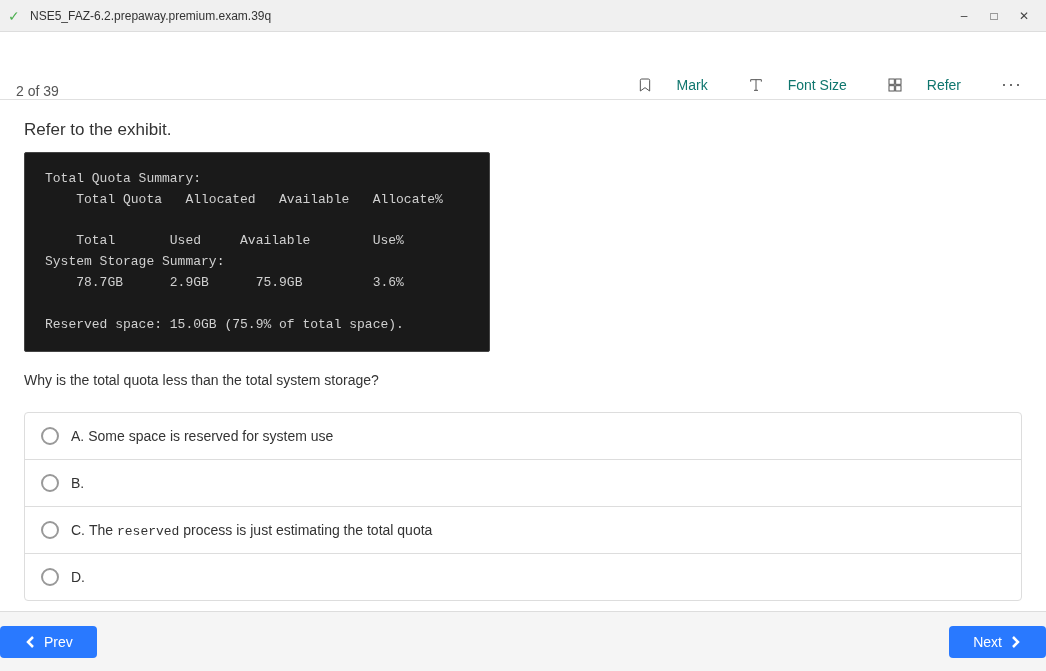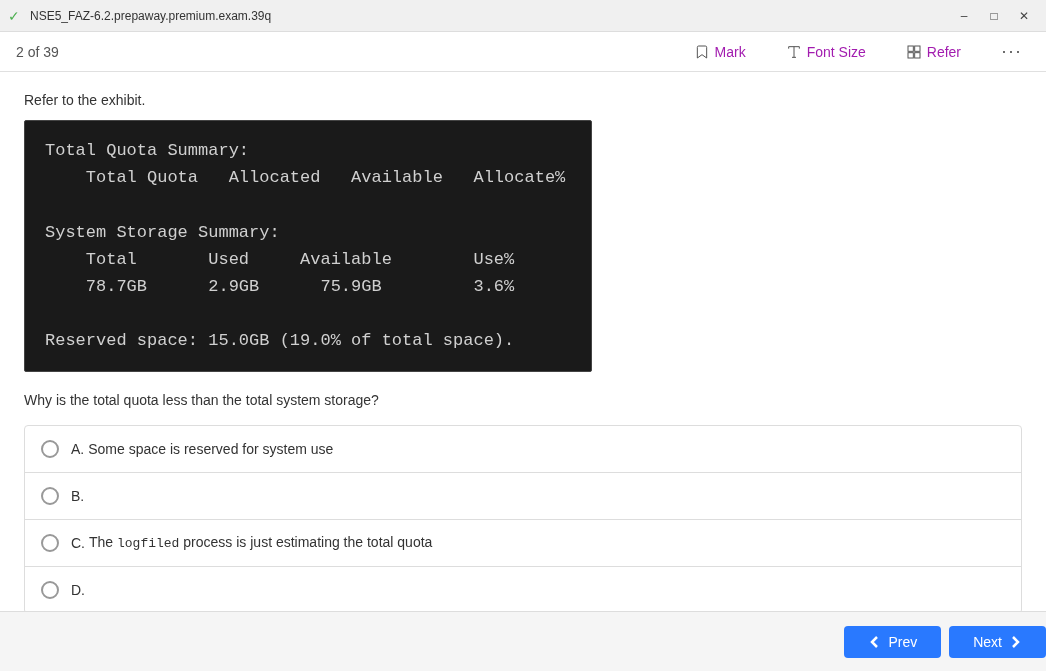--- a/index.html
+++ b/index.html
@@ -49,42 +49,42 @@
       justify-content: center;
       font-size: 12px;
       color: #444;
       border-radius: 2px;
     }
 
     
     .toolbar {
       background: #fff;
       border-bottom: 1px solid #e0e0e0;
-      height: 40px;
-      display: flex;
-      align-items: center;
+      height: 68px;
+      display: flex;
+      align-items: flex-end;
       padding: 0 16px;
       flex-shrink: 0;
     }
     .question-counter {
       font-size: 14px;
       color: #555;
       margin-right: auto;
     }
     .toolbar-actions {
       display: flex;
       align-items: center;
       gap: 24px;
     }
     .toolbar-action {
       display: flex;
       align-items: center;
-      gap: 5px;
-      font-size: 14px;
-      color: #a21caf;
+      gap: 24px;
+      font-size: 14px;
+      color: #0f766e;
       cursor: pointer;
       border: none;
       background: transparent;
       padding: 4px 8px;
       border-radius: 4px;
     }
     .toolbar-action svg {
       width: 16px;
       height: 16px;
       fill: none;
@@ -102,47 +102,47 @@
     }
 
     
     .main-content {
       flex: 1;
       overflow-y: auto;
       padding: 20px 24px;
       background: #fff;
     }
     .refer-text {
-      font-size: 14px;
+      font-size: 17px;
       color: #333;
       margin-bottom: 12px;
     }
 
     
     .exhibit {
       background: #1a1a1a;
       border: 1px solid #444;
       border-radius: 2px;
       padding: 16px 20px;
-      width: 568px;
+      width: 466px;
       margin-bottom: 20px;
       font-family: 'Courier New', Courier, monospace;
-      font-size: 17px;
+      font-size: 13px;
       color: #d0d0d0;
       line-height: 1.6;
     }
     .exhibit .line {
       white-space: pre;
     }
 
     
     .question-text {
       font-size: 14px;
       color: #333;
-      margin-bottom: 17px;
+      margin-bottom: 24px;
     }
 
     
     .options-container {
       border: 1px solid #ddd;
       border-radius: 4px;
       overflow: hidden;
     }
     .option-row {
       display: flex;
@@ -179,21 +179,21 @@
       color: #333;
     }
 
     
     .bottom-nav {
       height: 60px;
       background: #f5f5f5;
       border-top: 1px solid #ddd;
       display: flex;
       align-items: center;
-      justify-content: flex-end;
+      justify-content: space-between;
       gap: 8px;
       flex-shrink: 0;
     }
     .nav-btn {
       display: flex;
       align-items: center;
       gap: 6px;
       padding: 8px 24px;
       background: #2979ff;
       color: #fff;
@@ -257,25 +257,25 @@
   </div>
 </div>
 
 <div class="main-content">
   <p class="refer-text">Refer to the exhibit.</p>
 
   <div class="exhibit">
     <div class="line">Total Quota Summary:</div>
     <div class="line">    Total Quota   Allocated   Available   Allocate%</div>
     <div class="line">&nbsp;</div>
+    <div class="line">    Total       Used     Available        Use%</div>
     <div class="line">System Storage Summary:</div>
-    <div class="line">    Total       Used     Available        Use%</div>
     <div class="line">    78.7GB      2.9GB      75.9GB         3.6%</div>
     <div class="line">&nbsp;</div>
-    <div class="line">Reserved space: 15.0GB (19.0% of total space).</div>
+    <div class="line">Reserved space: 15.0GB (75.9% of total space).</div>
   </div>
 
   <p class="question-text">Why is the total quota less than the total system storage?</p>
 
   <div class="options-container">
 
     <div class="option-row">
       <div class="option-radio"></div>
       <span class="option-label">A.</span>
       <span class="option-text">Some space is reserved for system use</span>
@@ -283,21 +283,21 @@
 
     <div class="option-row">
       <div class="option-radio"></div>
       <span class="option-label">B.</span>
     </div>
 
     <div class="option-row">
       <div class="option-radio"></div>
       <span class="option-label">C.</span>
       <span class="option-text">
-        The <code>logfiled</code> process is just estimating the total quota
+        The <code>reserved</code> process is just estimating the total quota
       </span>
     </div>
 
     <div class="option-row">
       <div class="option-radio"></div>
       <span class="option-label">D.</span>
     </div>
 
   </div>
 </div>

